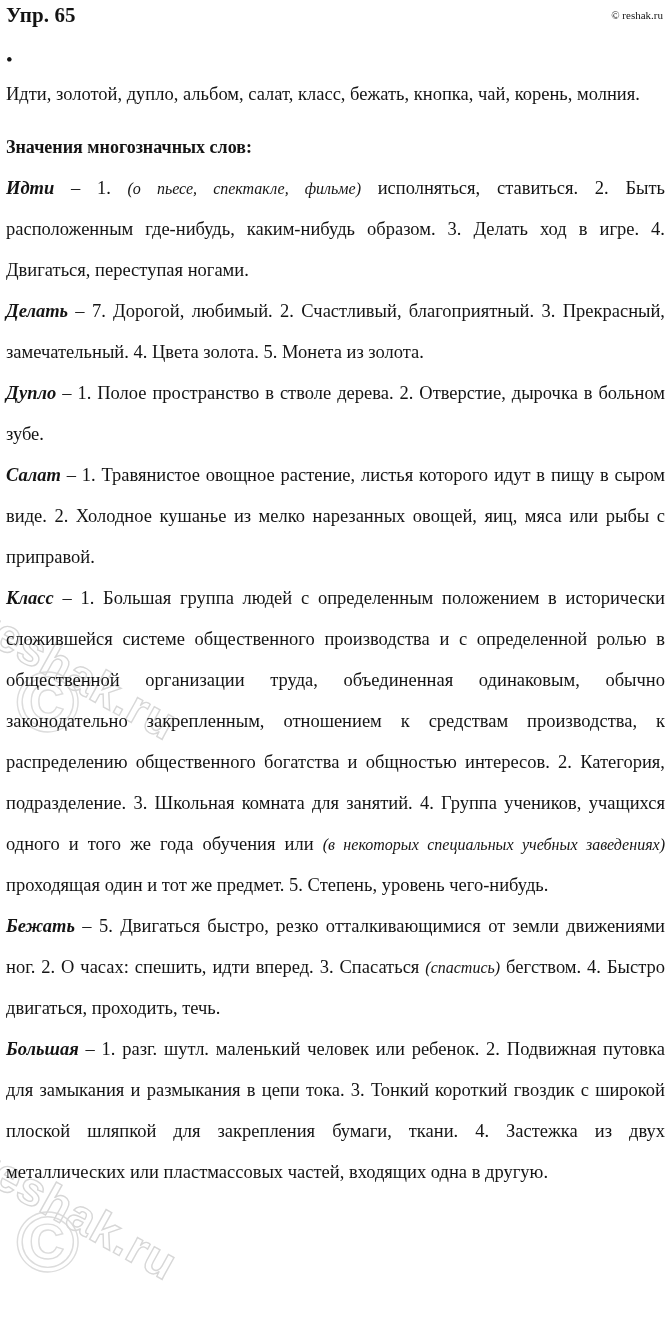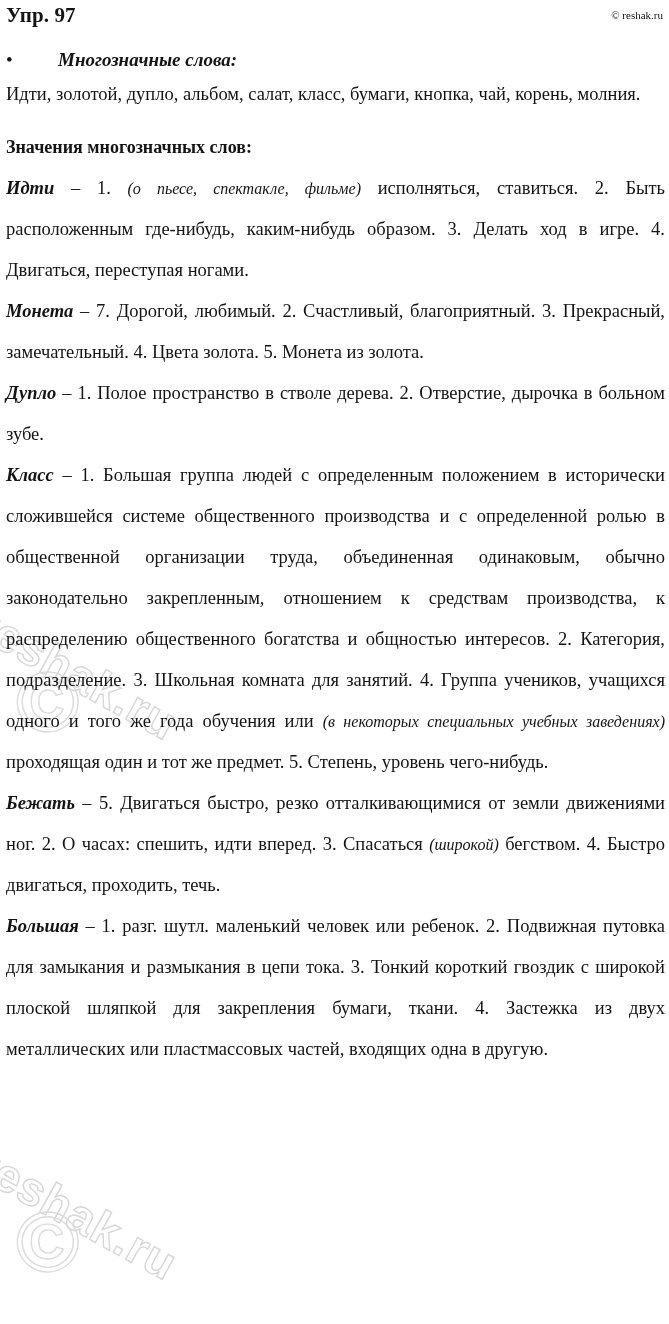--- a/index.html
+++ b/index.html
@@ -141,36 +141,36 @@
     <span class="wm-text">reshak.ru</span>
   </div>
   <div class="watermark" id="watermark-bottom">
     <span class="wm-c">©</span>
     <span class="wm-text">reshak.ru</span>
   </div>
 
   <div class="content">
 
     <div class="header">
-      <div class="exercise-title">Упр. 97</div>
+      <div class="exercise-title">Упр. 65</div>
       <div class="site-credit">© reshak.ru</div>
     </div>
 
     <div class="bullet-line">
       <span class="bullet-dot">•</span>
-      <span class="bullet-text">Многозначные слова:</span>
     </div>
 
-    <p class="para wordlist">Идти, золотой, дупло, альбом, салат, класс, бумаги, кнопка, чай, корень, молния.</p>
+    <p class="para wordlist">Идти, золотой, дупло, альбом, салат, класс, бежать, кнопка, чай, корень, молния.</p>
 
     <div class="section-head">Значения многозначных слов:</div>
 
     <div id="entries">
         <p class="para block"><span class="headword">Идти</span><span> – </span><span class="">1. </span><span class="gloss">(о пьесе, спектакле, фильме)</span><span class=""> исполняться, ставиться. 2. Быть расположенным где-нибудь, каким-нибудь образом. 3. Делать ход в игре. 4. Двигаться, переступая ногами.</span></p>
-        <p class="para block"><span class="headword">Монета</span><span> – </span><span class="">7. Дорогой, любимый. 2. Счастливый, благоприятный. 3. Прекрасный, замечательный. 4. Цвета золота. 5. Монета из золота.</span></p>
+        <p class="para block"><span class="headword">Делать</span><span> – </span><span class="">7. Дорогой, любимый. 2. Счастливый, благоприятный. 3. Прекрасный, замечательный. 4. Цвета золота. 5. Монета из золота.</span></p>
         <p class="para block"><span class="headword">Дупло</span><span> – </span><span class="">1. Полое пространство в стволе дерева. 2. Отверстие, дырочка в больном зубе.</span></p>
+        <p class="para block"><span class="headword">Салат</span><span> – </span><span class="">1. Травянистое овощное растение, листья которого идут в пищу в сыром виде. 2. Холодное кушанье из мелко нарезанных овощей, яиц, мяса или рыбы с приправой.</span></p>
         <p class="para block"><span class="headword">Класс</span><span> – </span><span class="">1. Большая группа людей с определенным положением в исторически сложившейся системе общественного производства и с определенной ролью в общественной организации труда, объединенная одинаковым, обычно законодательно закрепленным, отношением к средствам производства, к распределению общественного богатства и общностью интересов. 2. Категория, подразделение. 3. Школьная комната для занятий. 4. Группа учеников, учащихся одного и того же года обучения или </span><span class="gloss">(в некоторых специальных учебных заведениях)</span><span class=""> проходящая один и тот же предмет. 5. Степень, уровень чего-нибудь.</span></p>
-        <p class="para block"><span class="headword">Бежать</span><span> – </span><span class="">5. Двигаться быстро, резко отталкивающимися от земли движениями ног. 2. О часах: спешить, идти вперед. 3. Спасаться </span><span class="gloss">(широкой)</span><span class=""> бегством. 4. Быстро двигаться, проходить, течь.</span></p>
+        <p class="para block"><span class="headword">Бежать</span><span> – </span><span class="">5. Двигаться быстро, резко отталкивающимися от земли движениями ног. 2. О часах: спешить, идти вперед. 3. Спасаться </span><span class="gloss">(спастись)</span><span class=""> бегством. 4. Быстро двигаться, проходить, течь.</span></p>
         <p class="para block"><span class="headword">Большая</span><span> – </span><span class="">1. разг. шутл. маленький человек или ребенок. 2. Подвижная путовка для замыкания и размыкания в цепи тока. 3. Тонкий короткий гвоздик с широкой плоской шляпкой для закрепления бумаги, ткани. 4. Застежка из двух металлических или пластмассовых частей, входящих одна в другую.</span></p>
       </div>
 
   </div>
 </div>
 
 </body></html>

